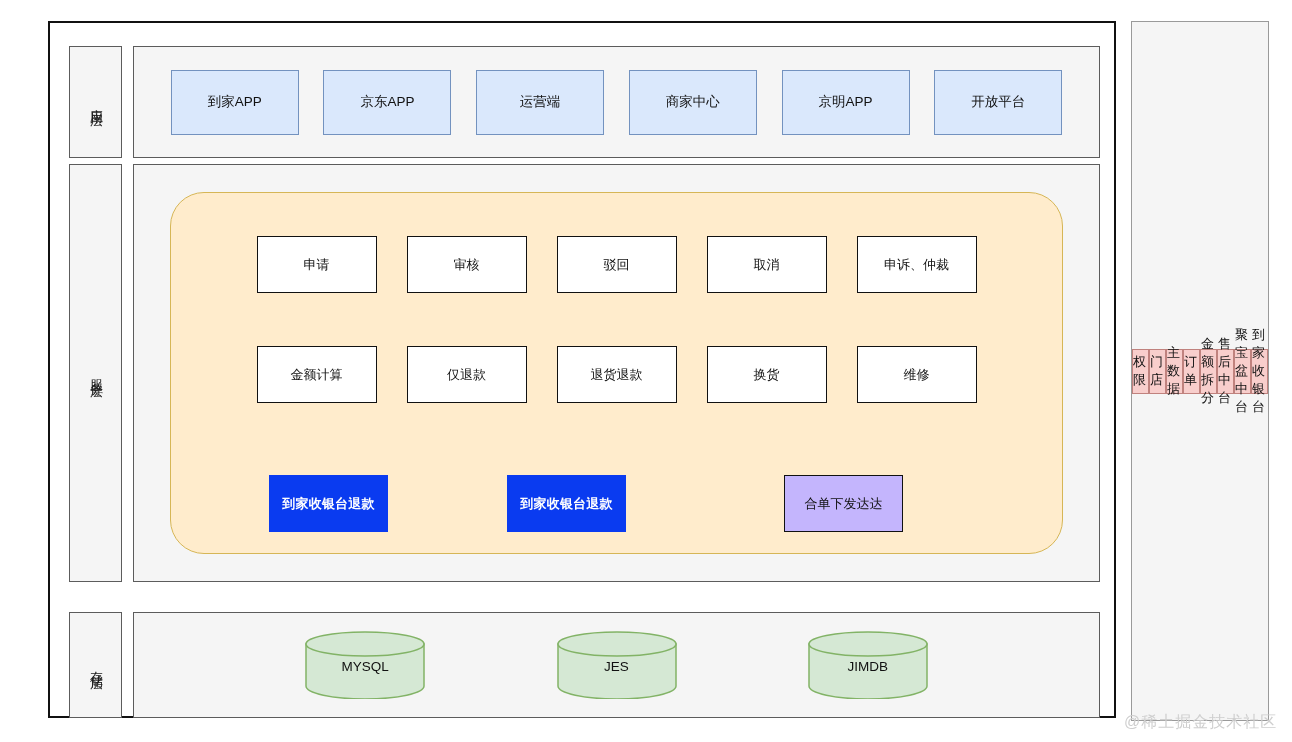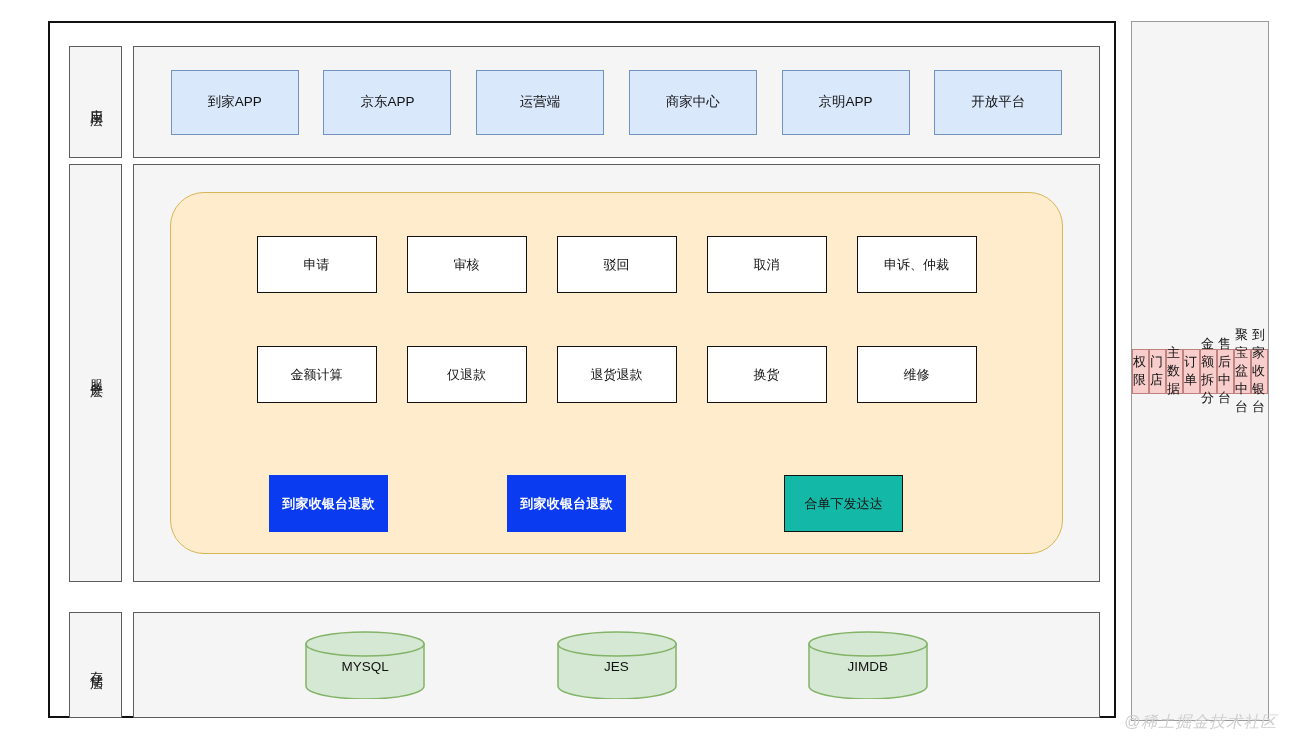--- a/index.html
+++ b/index.html
@@ -140,21 +140,21 @@
     align-items: center;
     justify-content: center;
     font-size: 13px;
     box-sizing: border-box;
   }
   .spacer-a { width: 91px; }
   .spacer-b { width: 130px; }
   .svc-plain {
     width: 119px;
     height: 57px;
-    background: #14b8a6;
+    background: #c4b5fd;
     border: 1px solid #111111;
     box-sizing: border-box;
     display: flex;
     align-items: center;
     justify-content: center;
     font-size: 13px;
     color: #111111;
   }
 
   
@@ -217,21 +217,20 @@
 
   
   #watermark {
     position: absolute;
     left: 1124px;
     top: 712px;
     font-size: 16px;
     color: #cfcfcf;
     letter-spacing: 1px;
     white-space: nowrap;
-    font-style: italic;
   }
 </style>
 </head>
 <body>
 
 <div id="main-frame">
 
   <div class="layer-row" id="row-app">
     <div class="layer-label">
       <span class="vtext">应用层</span>

